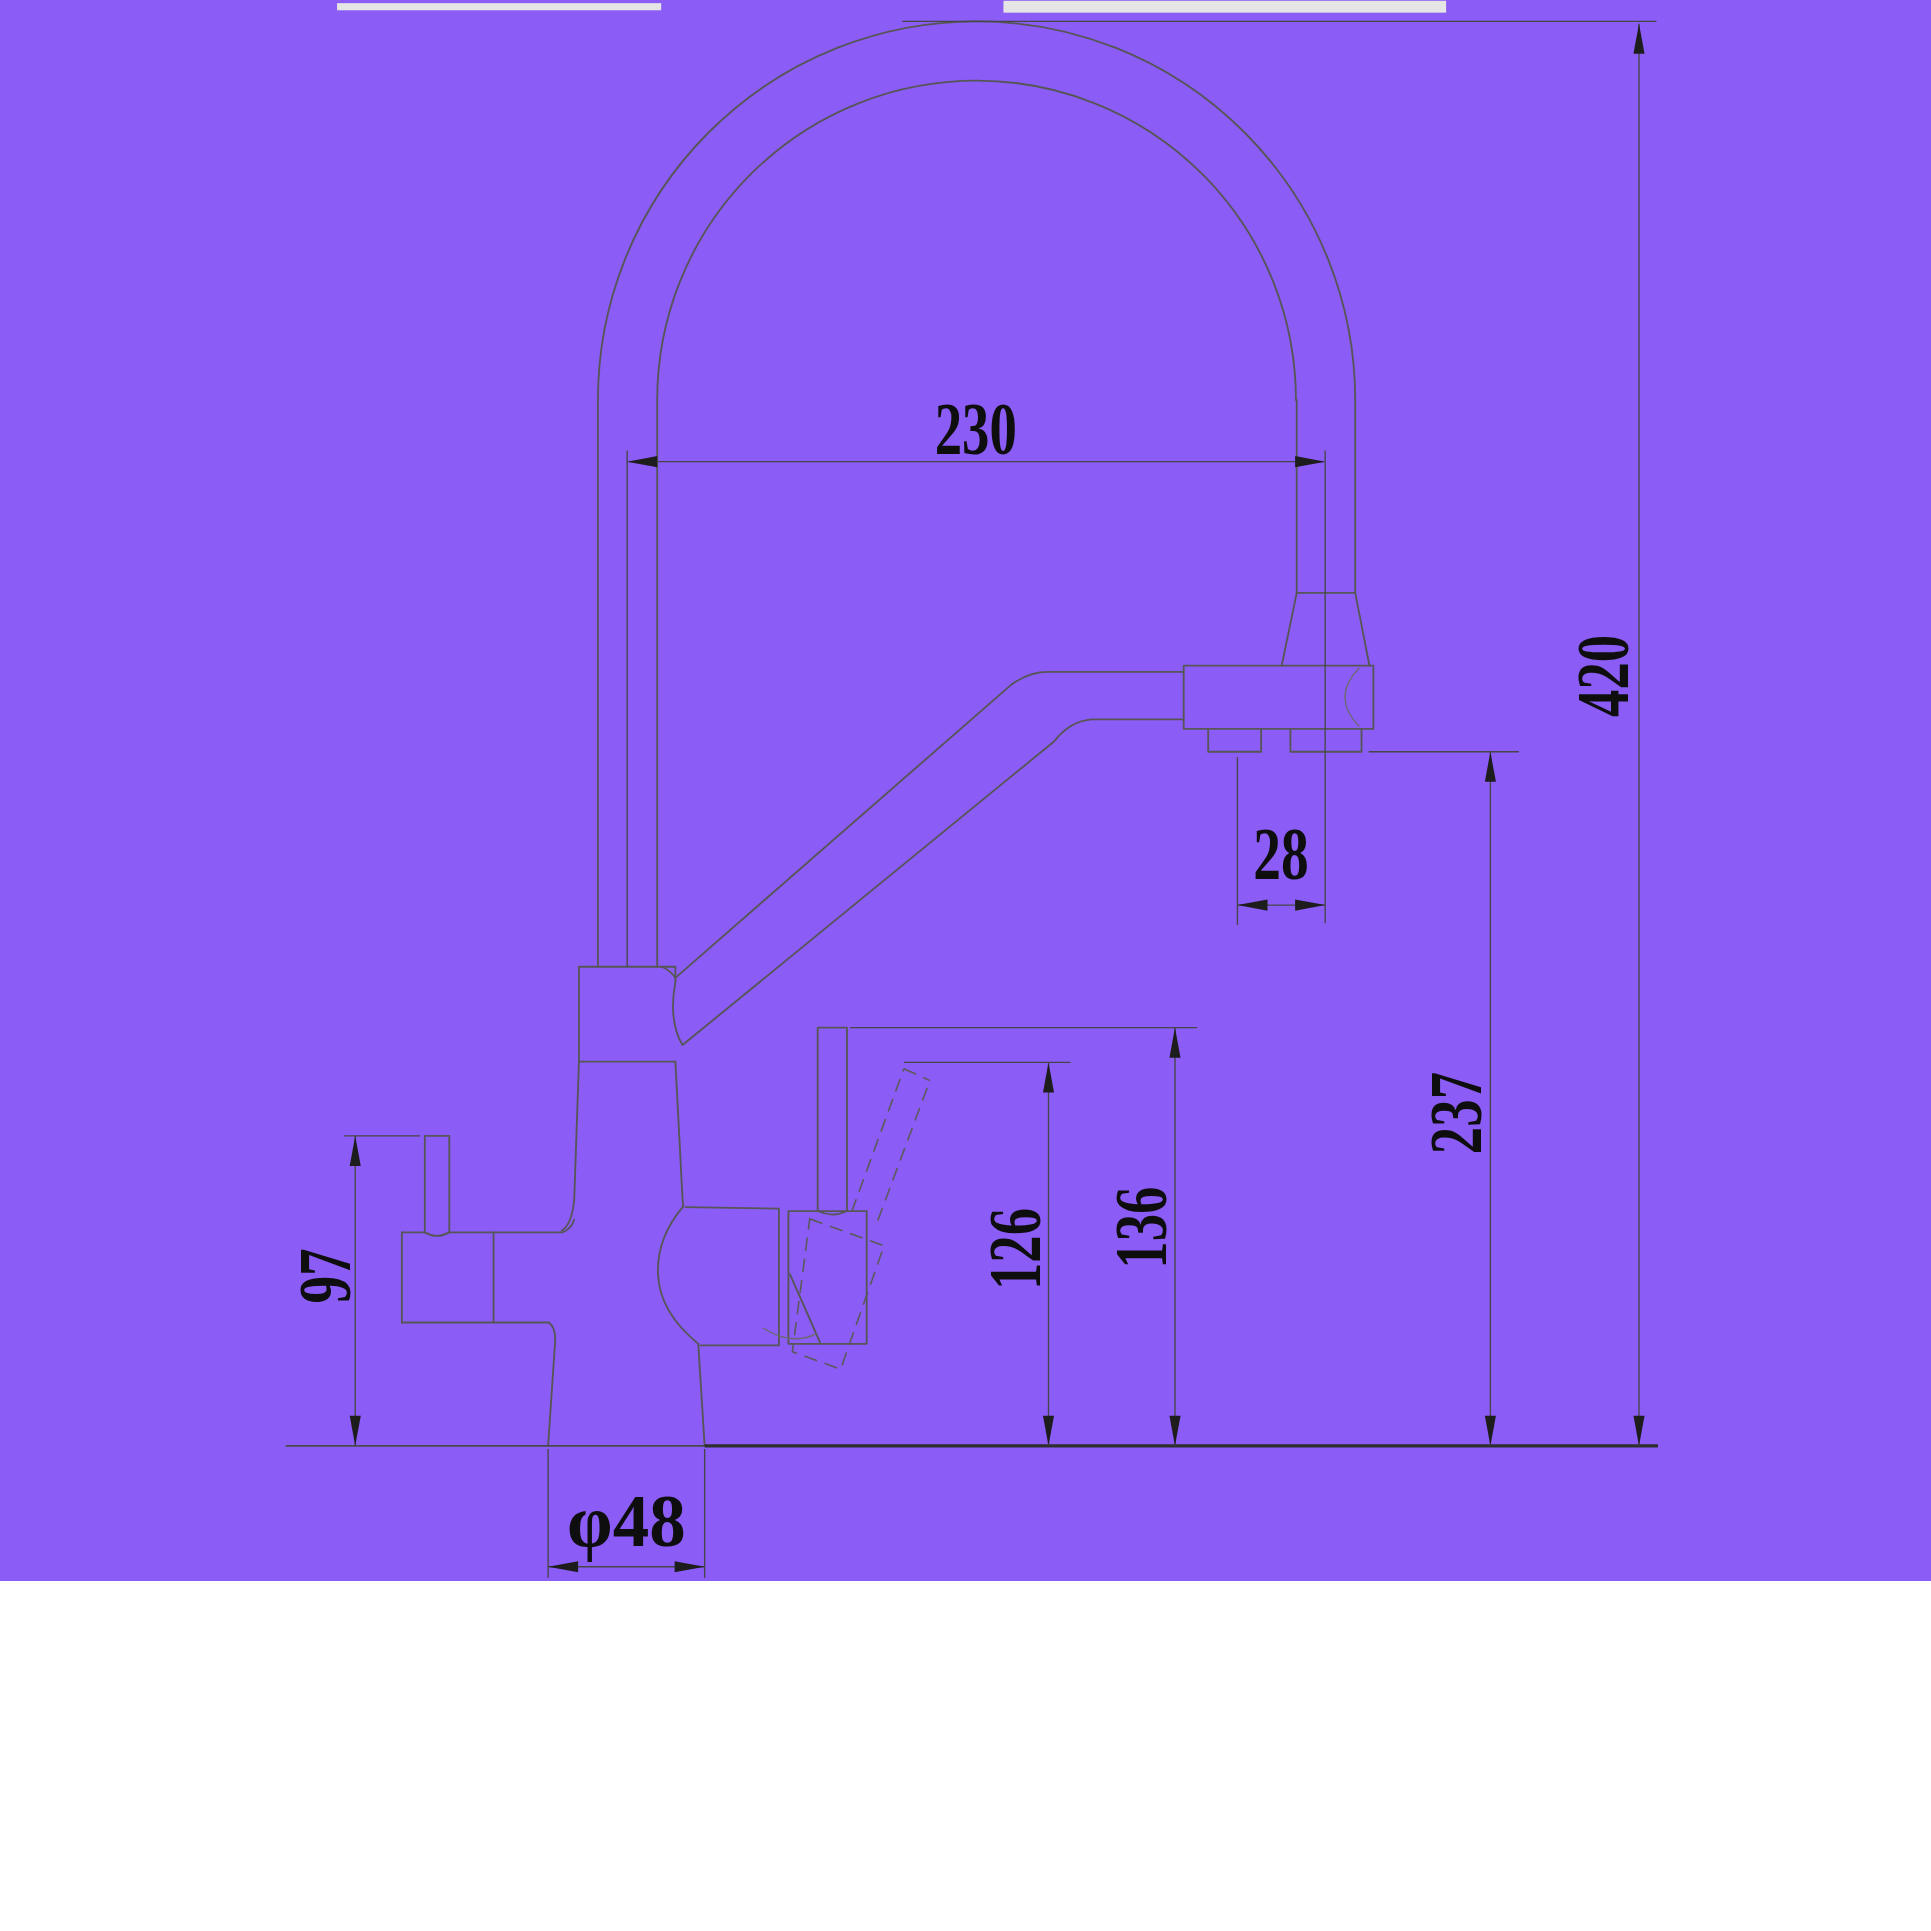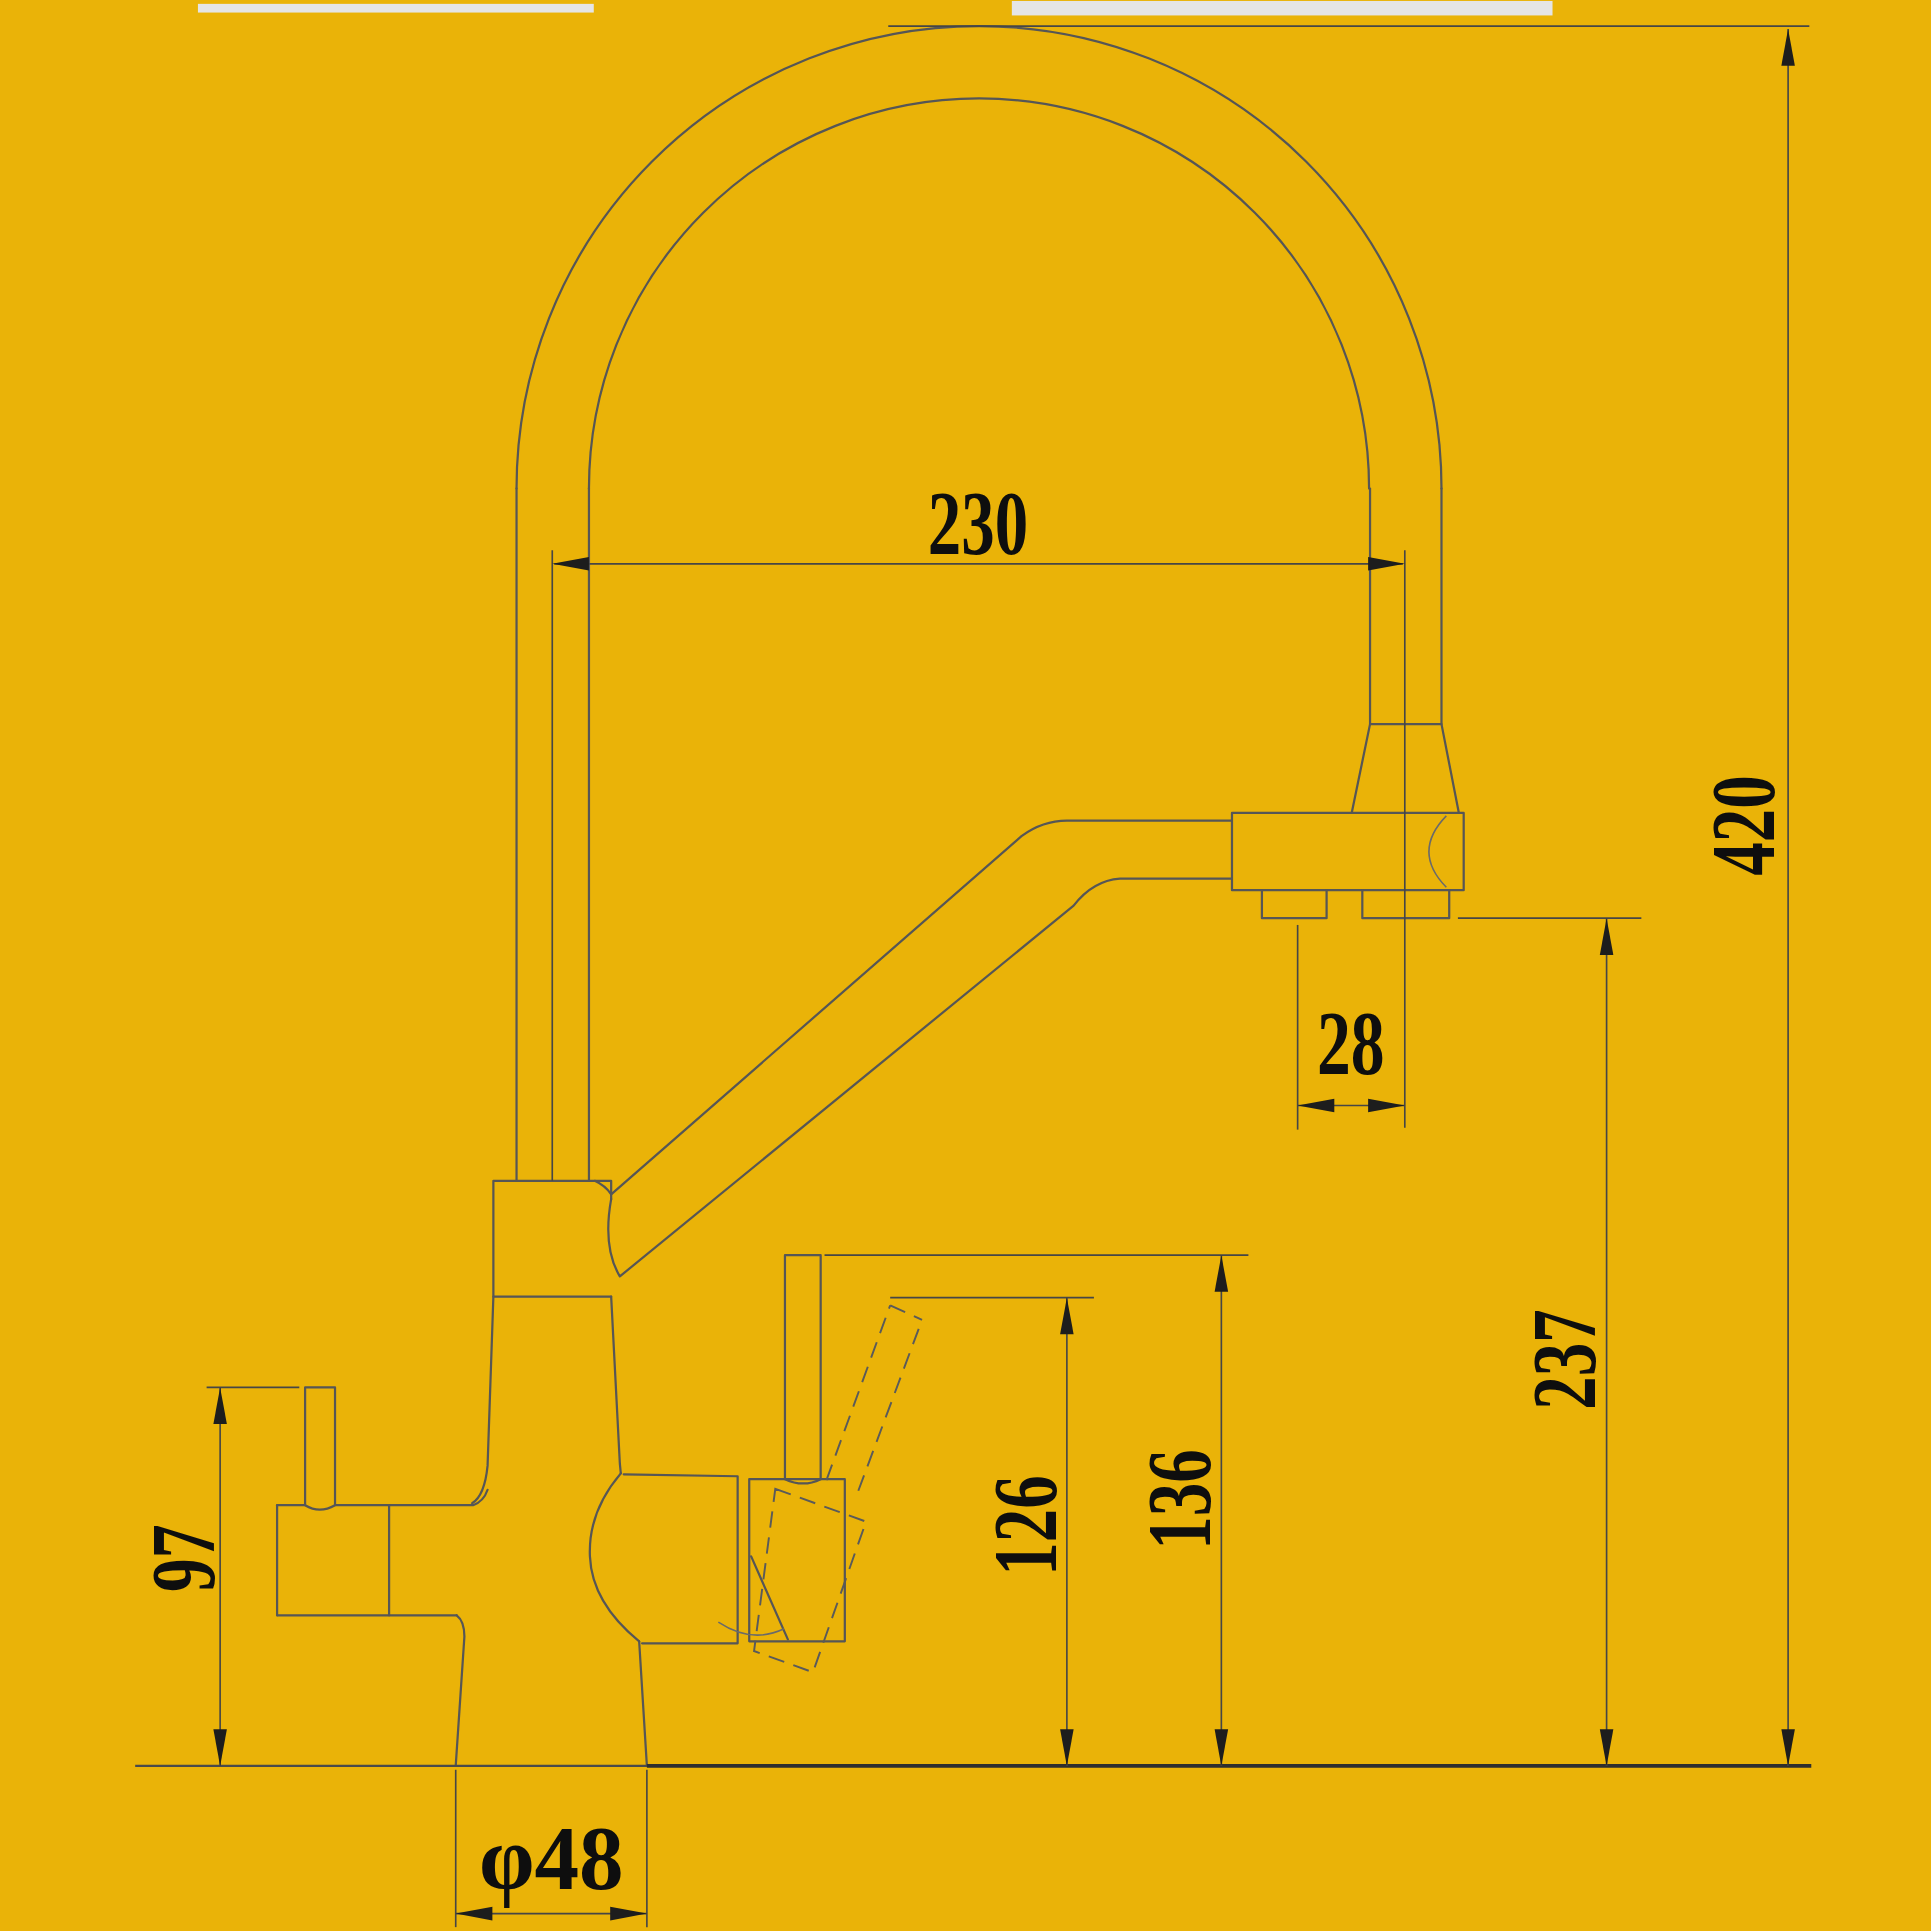--- a/index.html
+++ b/index.html
@@ -1,16 +1,16 @@
 <!DOCTYPE html>
 <html><head>
 <meta charset="utf-8">
 <style>
   html,body{margin:0;padding:0;background:#fff;}
-  #stage{position:relative;width:1931px;height:1931px;background:#eab308;overflow:hidden;}
+  #stage{position:relative;width:1931px;height:1581px;background:#8b5cf6;overflow:hidden;}
   svg{position:absolute;left:0;top:0;width:100%;height:100%;}
   .outline{stroke:#565656;stroke-width:2.3;fill:none;stroke-linecap:round;stroke-linejoin:round;}
   .outline-thin{stroke:#6a6a6a;stroke-width:1.6;fill:none;}
   .dashed{stroke:#5a5a5a;stroke-width:2;fill:none;stroke-dasharray:17 10;stroke-linecap:butt;}
   .dim{stroke:#464646;stroke-width:1.7;fill:none;}
   .arrow{fill:#1d1d1d;stroke:none;}
   .dim-text{font-family:"Liberation Serif", serif;font-size:94px;font-weight:bold;fill:#0e0e0e;}
   .baseline{stroke:#4a4a4a;stroke-width:2.2;fill:none;}
   .baseline-thick{stroke:#2e2e2e;stroke-width:4;fill:none;}
   .artifact{fill:#e5e5e5;}

